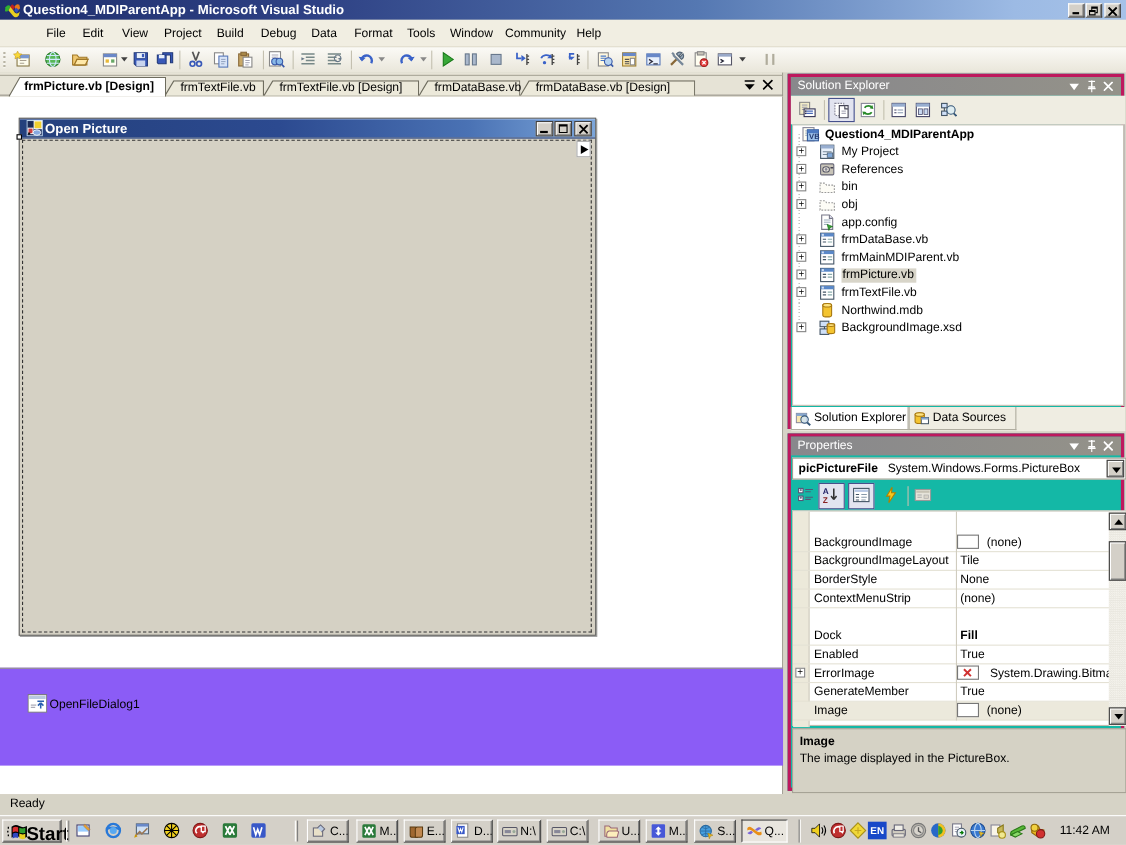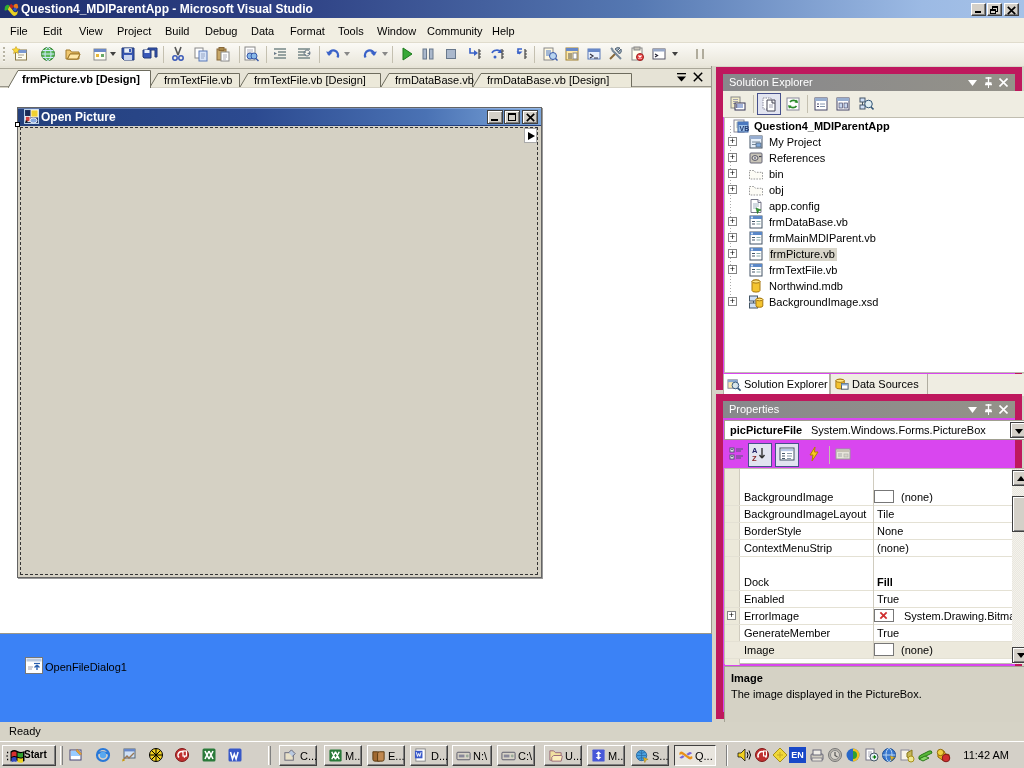--- a/index.html
+++ b/index.html
@@ -11,21 +11,21 @@
 #titlebar { left:0; top:0; width:1024px; height:18px;
   background:linear-gradient(to right,#1f2f6e,#2e4184 28%,#5578b2 62%,#9cbae4 90%,#a6c2e8);
   color:#fff; font-weight:bold; font-size:12px; }
 #titlebar .txt { position:absolute; left:21px; top:2px; }
 .capbtn { position:absolute; top:3px; width:15px; height:13px; background:#d4d0c8;
   border-top:1px solid #fff; border-left:1px solid #fff; border-right:1px solid #404040; border-bottom:1px solid #404040;
   box-shadow:inset -1px -1px 0 #808080; font-size:9px; font-weight:bold; color:#000; text-align:center; line-height:12px; }
 
 
 #menubar { left:0; top:18px; width:1024px; height:25px; background:#f1eee2; border-bottom:1px solid #e0dccd; }
-#menubar span { position:absolute; top:7px; }
+#menubar span { position:absolute; top:7px;margin-left:32px; }
 
 
 #toolbar { left:0; top:43px; width:1024px; height:23px; background:linear-gradient(#fbfaf6,#e9e6da); }
 .tsep { position:absolute; top:3px; width:1px; height:17px; background:#c4c0b0; }
 .tico { position:absolute; top:3px; width:16px; height:16px; }
 
 
 #tabstrip { left:0; top:66px; width:712px; height:21px; background:#e6e3d6; border-bottom:1px solid #98958a; }
 #tabstrip .rline { position:absolute; left:711px; top:0; width:1px; height:22px; background:#9b988b; }
 .tab { position:absolute; top:7px; height:14px; white-space:nowrap; color:#000; }
@@ -46,27 +46,27 @@
 .fbtn { position:absolute; top:2px; width:16px; height:14px; background:#d4d0c8;
   border:1px solid #404040; box-shadow:inset 1px 1px 0 #fff, inset -1px -1px 0 #808080;
   font-size:9px; font-weight:bold; text-align:center; line-height:12px; }
 #formclient { position:absolute; left:1px; top:19px; width:521px; height:449px; background:#d5d1c4; }
 .marquee { position:absolute; border:1px dashed #333; }
 #handle { position:absolute; left:-4px; top:-5px; width:5px; height:5px; background:#fff; border:1px solid #000; }
 #smarttag { position:absolute; right:3px; top:1px; width:13px; height:15px; background:#fff; border:1px solid #aaa; }
 #smarttag:after { content:""; position:absolute; left:3px; top:3px; border-left:7px solid #000; border-top:4.5px solid transparent; border-bottom:4.5px solid transparent; }
 
 
-#tray { left:0; top:545px; width:712px; height:89px; background:#3b82f6; border-top:1px solid #9a978a; }
+#tray { left:0; top:519px; width:712px; height:89px; background:#8b5cf6; border-top:1px solid #9a978a; }
 #trayitem { position:absolute; left:25px; top:23px; }
 #trayitem .lbl { position:absolute; left:20px; top:4px; }
 
 
 #rightbg { left:712px; top:66px; width:312px; height:656px; background:#d6d3c6; }
-.panel { position:absolute; background:#d946ef; border:7px solid #be185d; }
+.panel { position:absolute; background:#14b8a6; border:3px solid #be185d; }
 .ptitle { position:absolute; left:0; top:0; width:100%; height:17px;
   background:linear-gradient(to right,#88888c,#949289); color:#fff; padding:2px 0 0 6px; }
 .ptbtn { position:absolute; top:3px; color:#fff; font-size:10px; }
 
 
 #sepanel { left:716px; top:67px; width:306px; height:323px; }
 #setoolbar { position:absolute; left:0; top:17px; width:304px; height:26px; background:#efede2; }
 #setree { position:absolute; left:1px; top:43px; width:302px; height:256px; background:#fff; border:1px solid #c0bdb0; }
 .trow { position:absolute; left:0; height:16px; white-space:nowrap; }
 .texp { position:absolute; width:9px; height:9px; border:1px solid #848484; background:#fff; font-size:9px; line-height:7px; text-align:center; }
@@ -94,21 +94,21 @@
 .arr { position:absolute; width:0; height:0; }
 
 
 #statusbar { left:0; top:722px; width:1024px; height:19px; background:#d6d3c6; }
 #statusbar span { position:absolute; left:9px; top:3px; }
 
 
 #taskbar { left:0; top:741px; width:1024px; height:27px; background:#d4d0c8; border-top:1px solid #fff; }
 #startbtn { position:absolute; left:2px; top:3px; width:54px; height:21px; background:#d4d0c8;
   border-top:1px solid #fff; border-left:1px solid #fff; border-right:1px solid #404040; border-bottom:1px solid #404040;
-  box-shadow:inset -1px -1px 0 #808080; font-weight:bold; font-size:10px; }
+  box-shadow:inset -1px -1px 0 #808080; font-weight:bold; font-size:17px; }
 .tbtn { position:absolute; top:3px; height:21px; background:#d4d0c8;
   border-top:1px solid #fff; border-left:1px solid #fff; border-right:1px solid #404040; border-bottom:1px solid #404040;
   box-shadow:inset -1px -1px 0 #808080; padding:3px 2px 0 2px; white-space:nowrap; overflow:hidden; }
 .tbtn.active { background:#e8e5de; border-top:1px solid #404040; border-left:1px solid #404040; border-right:1px solid #fff; border-bottom:1px solid #fff; box-shadow:none; }
 .qico { position:absolute; top:5px; width:16px; height:16px; }
 #clock { position:absolute; right:15px; top:7px; }
 </style>
 </head>
 <body>
 

